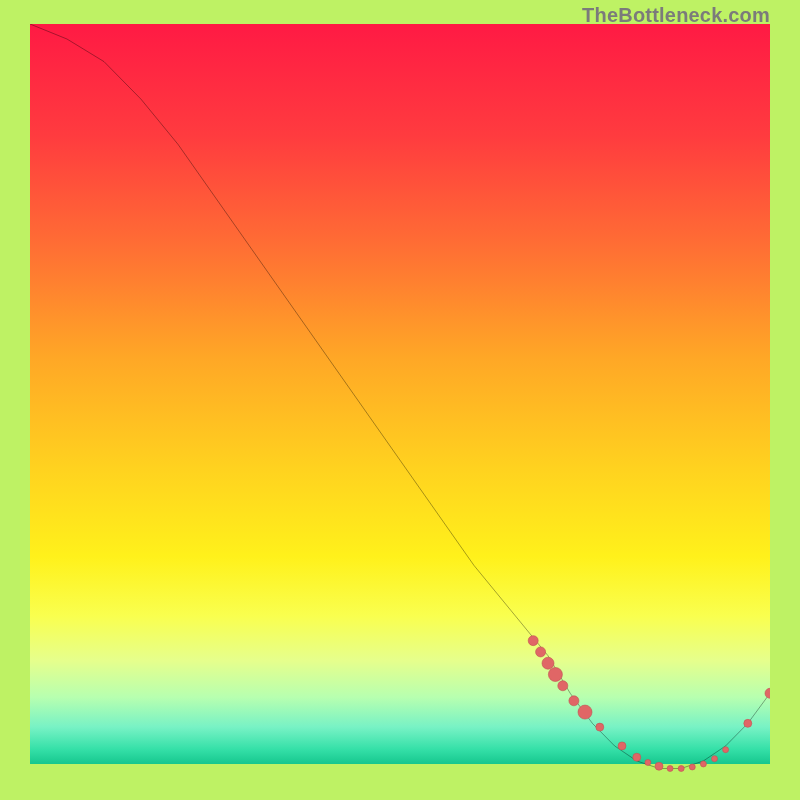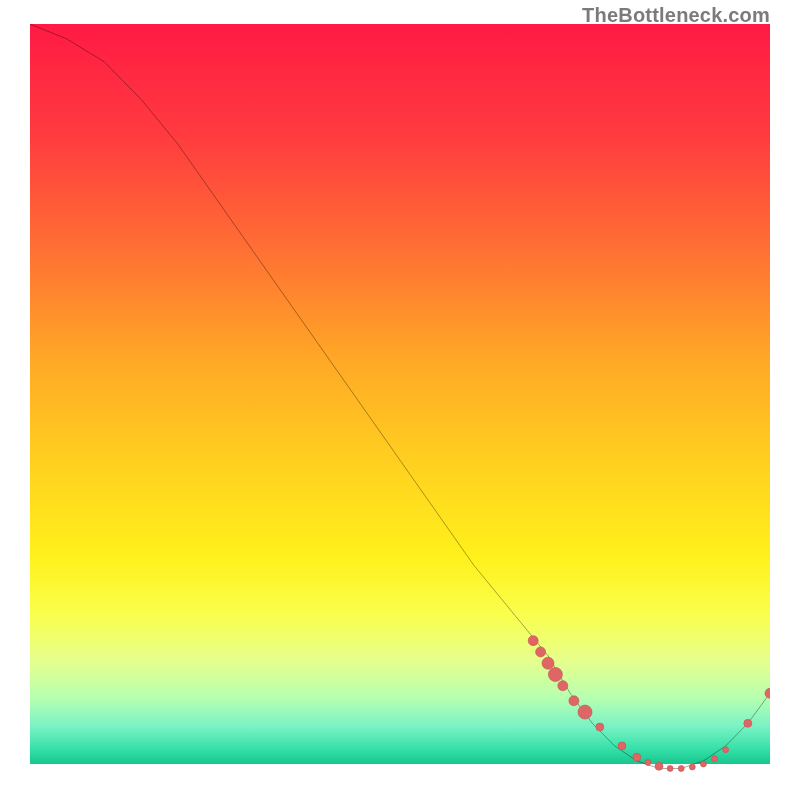--- a/index.html
+++ b/index.html
@@ -7,21 +7,21 @@
     padding: 0;
     width: 800px;
     height: 800px;
     background: #000;
     overflow: hidden;
   }
   .stage {
     position: relative;
     width: 800px;
     height: 800px;
-    background: #ffffff;
+    background: #bef264;
   }
   .plot {
     position: absolute;
     left: 30px;
     top: 24px;
     width: 740px;
     height: 752px;
     overflow: hidden;
   }
   .gradient {

